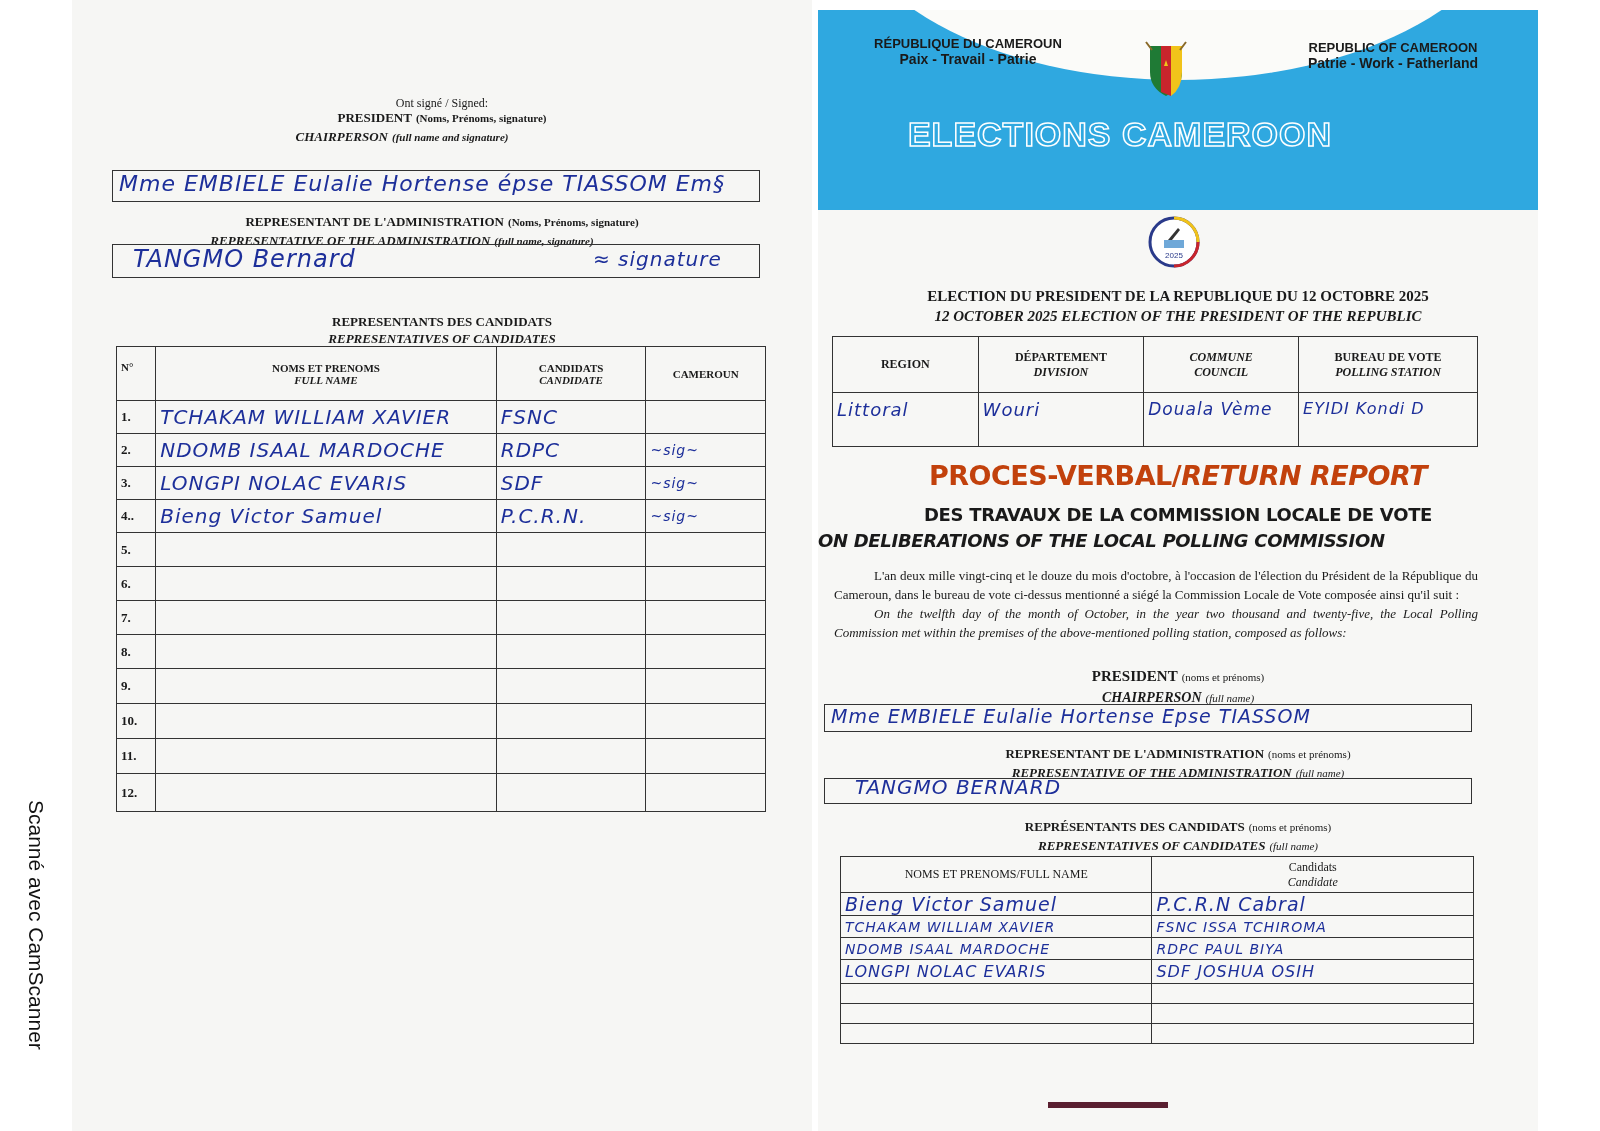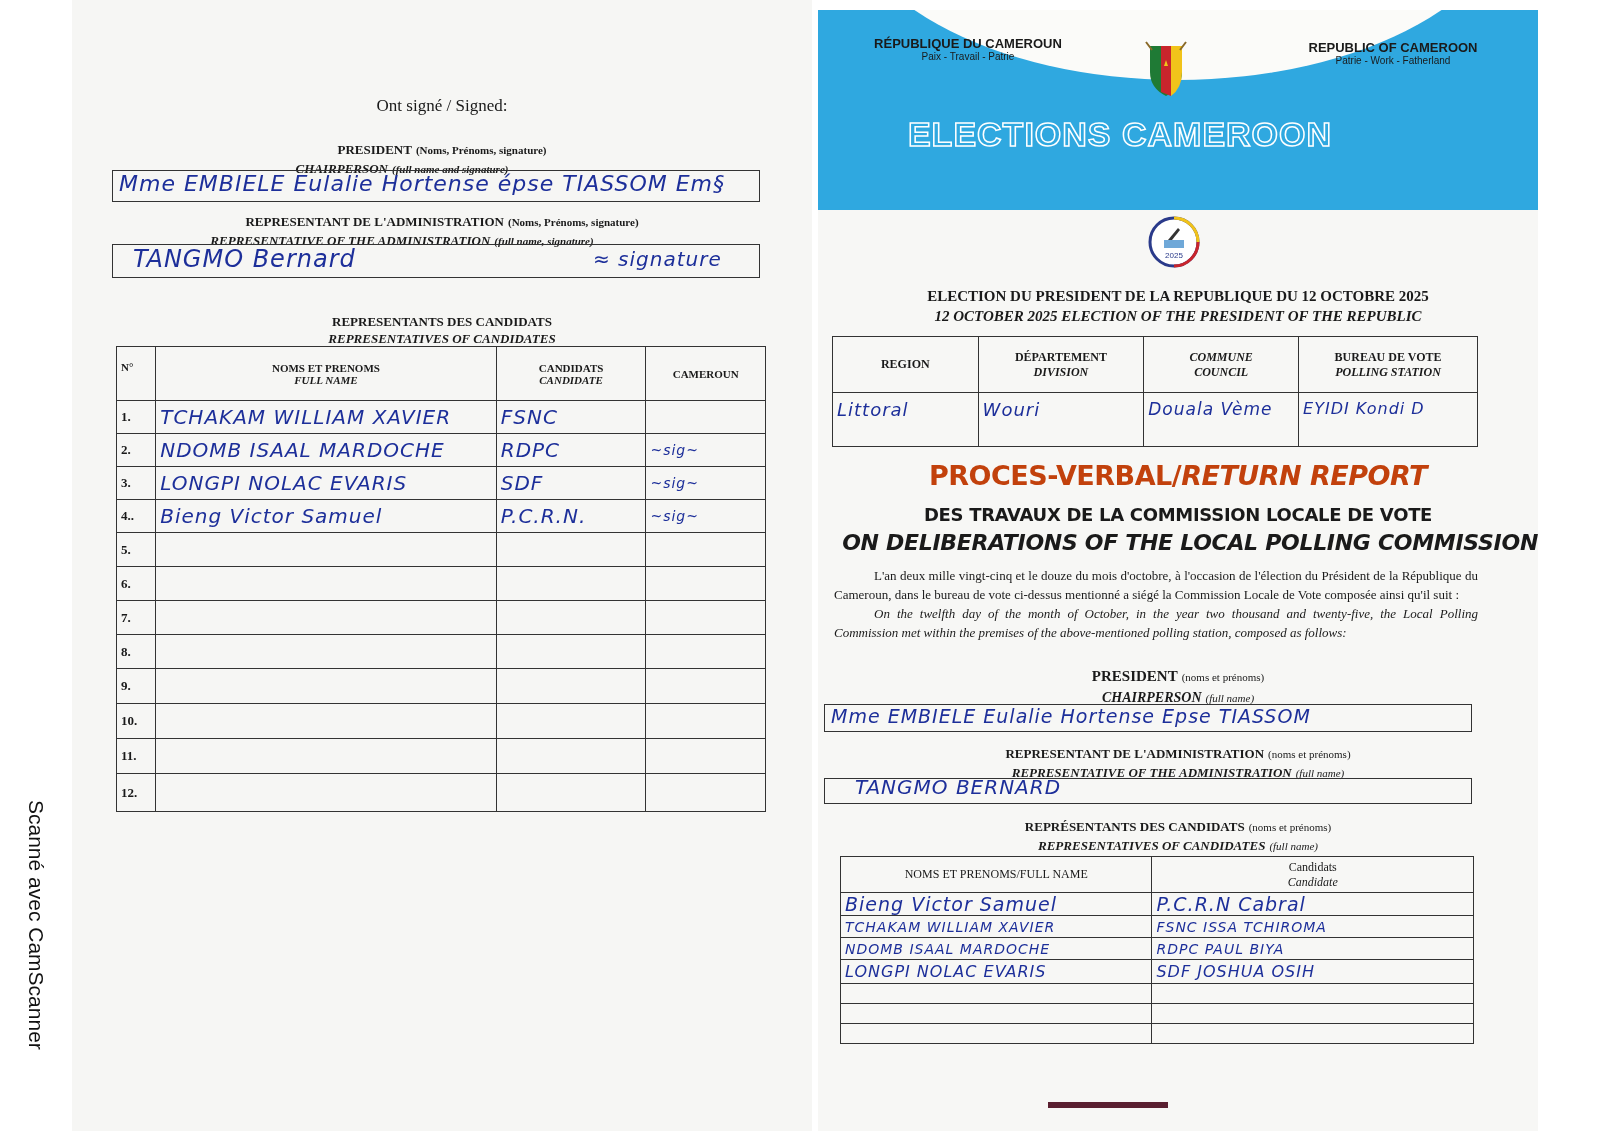--- a/index.html
+++ b/index.html
@@ -7,50 +7,50 @@
   .scan-label{position:absolute;left:8px;top:800px;width:40px;height:290px;}
   .scan-label span{position:absolute;left:0;top:0;transform-origin:0 0;transform:translate(40px,0) rotate(90deg);white-space:nowrap;font-family:"Liberation Sans",sans-serif;font-size:21px;color:#111;}
   .hw{font-family:"DejaVu Sans",sans-serif;color:#1d2f9a;font-style:italic;letter-spacing:1px;}
 
   
   .left-page{position:absolute;left:72px;top:0;width:740px;height:1131px;background:#f6f6f4;}
   .c{text-align:center;}
   .sm{font-size:11px;font-weight:normal;}
   .lbl-b{font-weight:bold;font-size:13px;}
   .lbl-bi{font-weight:bold;font-style:italic;font-size:13px;}
-  .lp-signed{position:absolute;top:96px;left:0;width:740px;font-size:17px;}
-  .lp-pres{position:absolute;top:140px;left:0;width:740px;line-height:18px;}
+  .lp-signed{position:absolute;top:96px;left:0;width:740px;font-size:12px;}
+  .lp-pres{position:absolute;top:108px;left:0;width:740px;line-height:18px;}
   .box{position:absolute;border:1.5px solid #333;background:transparent;}
   .box .hw{font-size:22px;position:absolute;left:6px;top:0;white-space:nowrap;}
   .lp-admin{position:absolute;top:212px;left:0;width:740px;line-height:17px;}
   .lp-reps{position:absolute;top:313px;left:0;width:740px;line-height:17px;}
   table.grid{border-collapse:collapse;position:absolute;}
   table.grid td, table.grid th{border:1.5px solid #333;padding:0 4px;}
   table.grid th{font-size:11px;font-weight:bold;text-align:center;}
   .num{font-size:13px;font-weight:bold;width:30px;text-align:left;}
   .cellhw{font-size:20px;white-space:nowrap;overflow:hidden;}
 
   
   .right-page{position:absolute;left:818px;top:10px;width:720px;height:1121px;background:#f7f7f5;}
   .banner{position:absolute;left:0;top:0;width:720px;height:200px;background:#2fa8e0;overflow:hidden;}
   .banner-curve{position:absolute;left:20px;top:-120px;width:680px;height:190px;background:#fbfbf9;border-radius:0 0 50% 50%/0 0 100% 100%;}
   .rep-fr{position:absolute;left:40px;top:26px;width:220px;text-align:center;font-family:"Liberation Sans",sans-serif;}
   .rep-en{position:absolute;left:460px;top:30px;width:230px;text-align:center;font-family:"Liberation Sans",sans-serif;}
   .rep-title{font-weight:bold;font-size:13px;}
-  .rep-motto{font-size:10px;}
+  .rep-motto{font-size:14px;font-weight:bold;}
   .coat{position:absolute;left:326px;top:28px;width:44px;height:60px;}
   .elecam-1{position:absolute;top:105px;left:0;width:604px;text-align:center;font-family:"Liberation Sans",sans-serif;font-size:34px;font-weight:bold;color:#2fa8e0;-webkit-text-stroke:1.5px #ffffff;letter-spacing:1px;}
   .elecam-2{position:absolute;top:143px;left:0;width:720px;text-align:center;font-family:"Liberation Sans",sans-serif;font-size:28px;font-weight:bold;color:#d31f2f;-webkit-text-stroke:1px #ffffff;}
   .seal{position:absolute;left:330px;top:206px;width:52px;height:52px;}
   .election-title{position:absolute;top:276px;left:0;width:720px;text-align:center;font-weight:bold;font-size:15px;line-height:20px;}
   .election-title .en{font-style:italic;}
   .proc-title{position:absolute;top:450px;left:0;width:720px;text-align:center;font-family:"DejaVu Sans",sans-serif;font-weight:bold;font-size:27px;color:#c2410c;letter-spacing:-0.5px;}
   .proc-title i{font-style:italic;}
   .proc-sub1{position:absolute;top:494px;left:0;width:720px;text-align:center;font-family:"DejaVu Sans",sans-serif;font-weight:bold;font-size:18px;letter-spacing:-0.3px;}
-  .proc-sub2{position:absolute;top:520px;left:0;width:720px;text-align:right;font-family:"DejaVu Sans",sans-serif;font-weight:bold;font-style:italic;font-size:22px;letter-spacing:-0.3px;}
+  .proc-sub2{position:absolute;top:520px;left:0;width:720px;text-align:left;font-family:"DejaVu Sans",sans-serif;font-weight:bold;font-style:italic;font-size:18px;letter-spacing:-0.3px;}
   .intro{position:absolute;top:556px;left:16px;width:644px;font-size:13px;line-height:19px;text-align:justify;}
   .intro p{margin:0;text-indent:40px;}
   .intro p.en{font-style:italic;}
   .rp-pres{position:absolute;top:656px;left:0;width:720px;line-height:19px;}
   .rp-admin{position:absolute;top:734px;left:0;width:720px;line-height:18px;}
   .rp-reps{position:absolute;top:807px;left:0;width:720px;line-height:18px;}
   .footer-mark{position:absolute;left:230px;top:1092px;width:120px;height:6px;background:#5a1f30;}
 </style>
 </head>
 <body>

